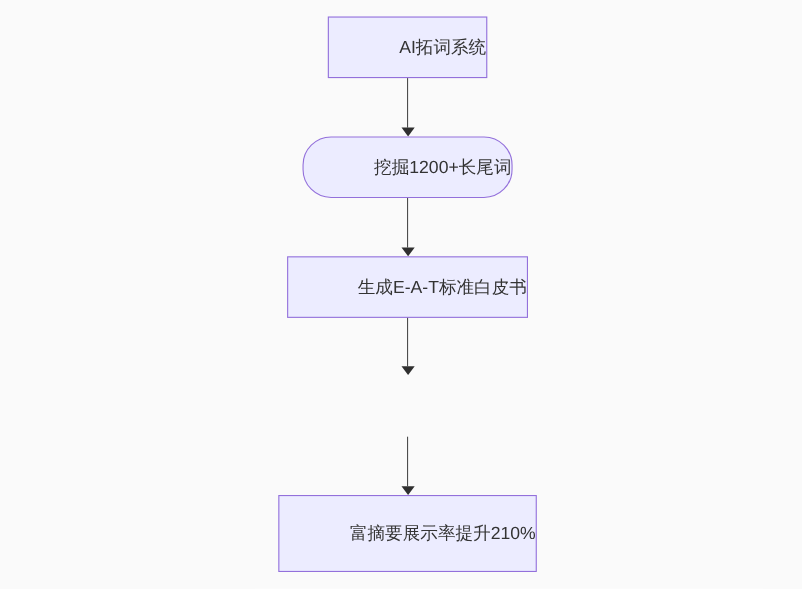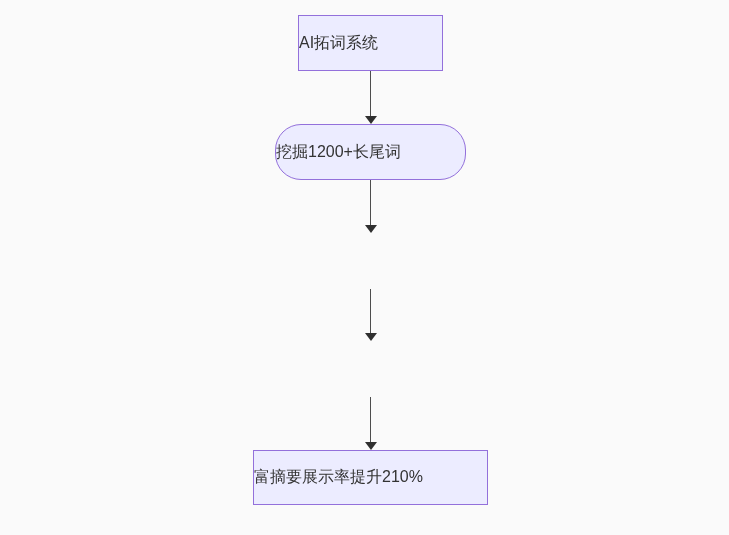--- a/index.html
+++ b/index.html
@@ -18,29 +18,29 @@
   }
   .node {
     position: absolute;
     box-sizing: border-box;
     background: #ECECFF;
     border: 1px solid #9370DB;
     color: #333333;
     font-size: 16px;
     display: flex;
     align-items: center;
-    justify-content: flex-start;
+    justify-content: flex-end;
     text-align: center;
     white-space: nowrap;
   }
   .node-1 { left: 298px; top: 15px;  width: 145px; height: 56px; }
   .node-2 { left: 275px; top: 124px; width: 191px; height: 56px; border-radius: 26px; }
   .node-3 { left: 261px; top: 233px; width: 219px; height: 56px; }
   .node-4 { left: 264px; top: 341px; width: 213px; height: 56px; }
-  .node-5 { left: 253px; top: 450px; width: 235px; height: 55px; }
+  .node-5 { left: 253px; top: 450px; width: 235px; height: 70px; }
 
   .edge {
     position: absolute;
     left: 364px;
     width: 13px;
     display: flex;
     flex-direction: column;
     align-items: center;
   }
   .edge-1 { top: 71px;  height: 53px; }
@@ -76,20 +76,23 @@
 
   <div class="node node-2">
     <span>挖掘1200+长尾词</span>
   </div>
 
   <div class="edge edge-2">
     <div class="edge-line"></div>
     <div class="edge-arrowhead"></div>
   </div>
 
+  <div class="node node-3">
+    <span>生成E-A-T标准白皮书</span>
+  </div>
 
   <div class="edge edge-3">
     <div class="edge-line"></div>
     <div class="edge-arrowhead"></div>
   </div>
 
 
   <div class="edge edge-4">
     <div class="edge-line"></div>
     <div class="edge-arrowhead"></div>

